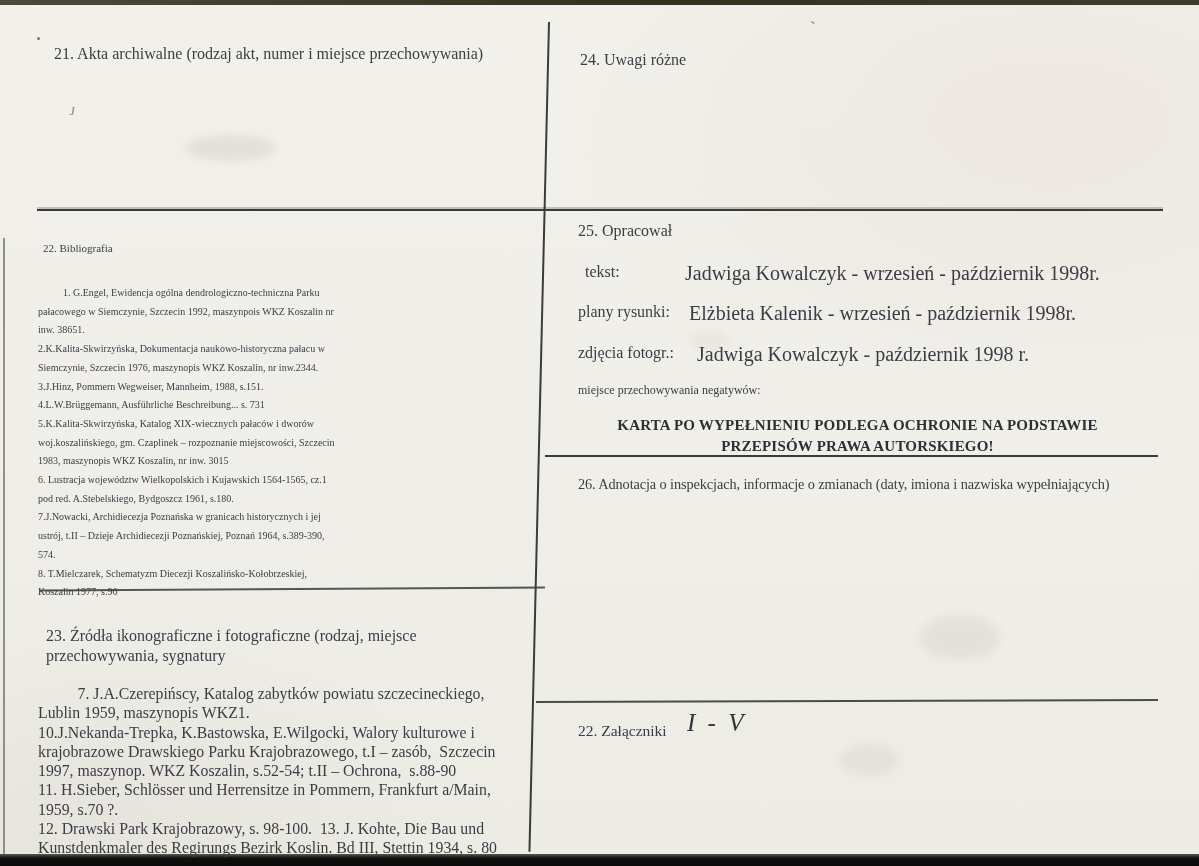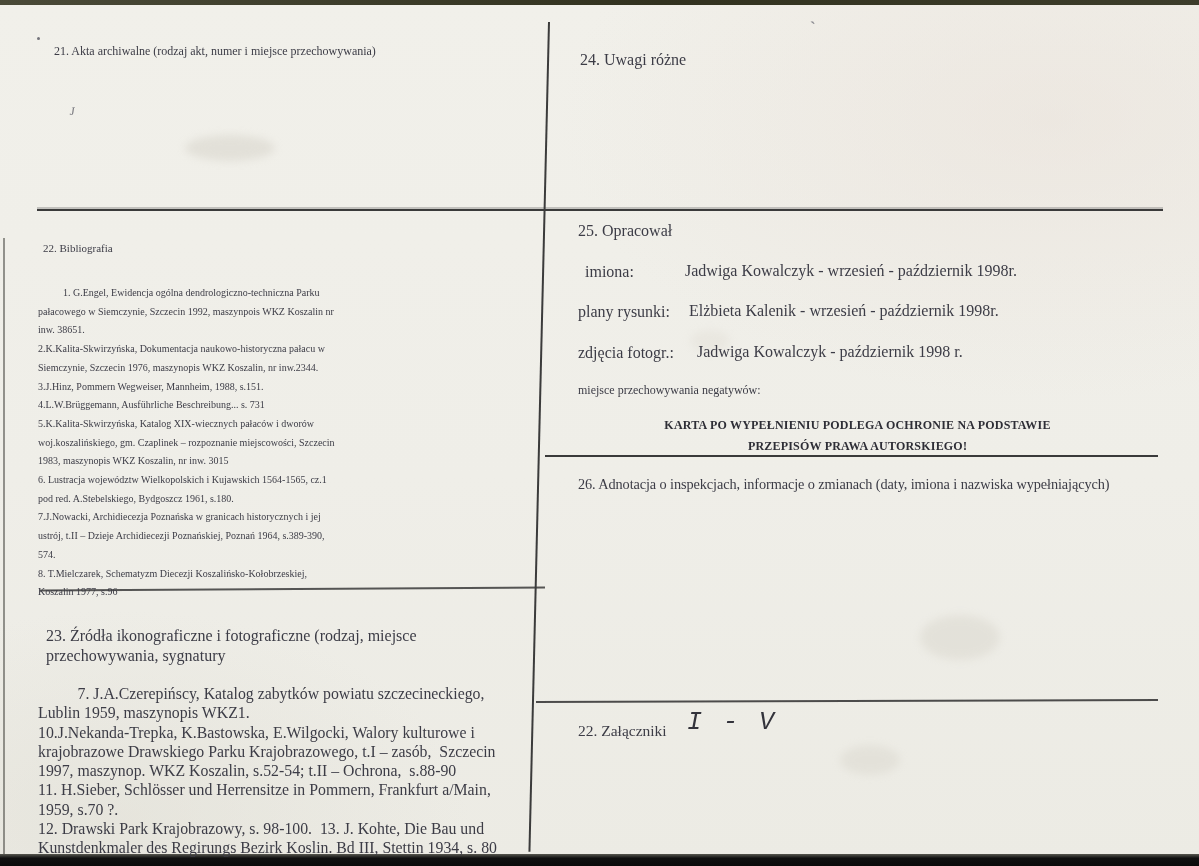--- a/index.html
+++ b/index.html
@@ -28,43 +28,43 @@
   
   .hline{background:#3a3a3a;}
   #rule-main{left:37px;top:209px;width:1126px;height:2px;
     box-shadow:0 -2px 0 rgba(110,110,110,.35);}
   #rule-left-23{left:40px;top:588px;width:505px;height:2px;transform:rotate(-0.35deg);opacity:.85;}
   #rule-right-26{left:545px;top:455px;width:613px;height:2px;}
   #rule-right-27{left:536px;top:700px;width:622px;height:2px;transform:rotate(-0.2deg);opacity:.9;}
   #vdivider{left:548px;top:22px;width:2px;height:830px;background:#3b3b3b;
     transform:rotate(1.35deg);transform-origin:top center;}
   
-  #s21-label{left:54px;top:44px;font-size:12px;}
+  #s21-label{left:54px;top:44px;font-size:16px;}
   #s22-label{left:43px;top:242px;font-size:11px;}
   #s22-entries{left:38px;top:284px;font-size:10px;line-height:18.7px;width:512px;}
   #s23-label{left:46px;top:626px;font-size:16px;line-height:20px;}
   #s23-entries{left:38px;top:684px;font-size:15.8px;line-height:19.3px;width:512px;}
   
   #s24-label{left:580px;top:50px;font-size:16px;}
   #s25-label{left:578px;top:221px;font-size:16px;}
   .credit-label{font-size:16px;}
-  .credit-value{font-size:16px;}
+  .credit-value{font-size:20px;}
   #credit-row-text-label{left:585px;top:262px;}
   #credit-row-text-value{left:685px;top:261px;}
   #credit-row-plans-label{left:578px;top:302px;}
   #credit-row-plans-value{left:689px;top:301px;}
   #credit-row-photos-label{left:578px;top:343px;}
   #credit-row-photos-value{left:697px;top:342px;}
   #negatives-label{left:578px;top:383px;font-size:12px;}
   #copyright-notice{left:555px;top:415px;width:605px;text-align:center;
-    font-weight:bold;font-size:12px;line-height:21px;color:#2e2e36;letter-spacing:.2px;}
+    font-weight:bold;font-size:15px;line-height:21px;color:#2e2e36;letter-spacing:.2px;}
   #s26-label{left:578px;top:476px;font-size:14.3px;letter-spacing:-0.1px;}
   #s27-label{left:578px;top:722px;font-size:15.5px;}
   #s27-value{left:687px;top:708px;font-size:25px;font-style:italic;
-    font-family:Liberation Mono, monospace;letter-spacing:3px;color:#33333b;}
+    font-family:Liberation Serif, serif;letter-spacing:3px;color:#33333b;}
   
   #artifact-dot{left:37px;top:37px;width:3px;height:3px;border-radius:50%;background:#55555f;opacity:.8;}
   #artifact-hook{left:70px;top:104px;font-size:12px;color:#7a7a80;transform:rotate(8deg);}
   #artifact-tick{left:810px;top:18px;font-size:17px;color:#8a8a90;font-weight:bold;}
   .smudge{border-radius:50%;filter:blur(4px);}
   #smudge-1{left:185px;top:135px;width:90px;height:26px;background:#c9c5ba;opacity:.35;}
   #smudge-2{left:920px;top:615px;width:80px;height:45px;background:#ccc8bd;opacity:.3;}
   #smudge-3{left:840px;top:745px;width:60px;height:30px;background:#ccc8bd;opacity:.28;}
   #smudge-4{left:690px;top:330px;width:40px;height:22px;background:#d8d2c8;opacity:.25;}
 </style>
@@ -118,21 +118,21 @@
 1997, maszynop. WKZ Koszalin, s.52-54; t.II – Ochrona,  s.88-90
 11. H.Sieber, Schlösser und Herrensitze in Pommern, Frankfurt a/Main,
 1959, s.70 ?.
 12. Drawski Park Krajobrazowy, s. 98-100.  13. J. Kohte, Die Bau und
 Kunstdenkmaler des Regirungs Bezirk Koslin. Bd III, Stettin 1934, s. 80</div>
 
 <div class="abs txt" id="s24-label">24. Uwagi różne</div>
 
 <div class="abs txt" id="s25-label">25. Opracował</div>
 
-<div class="abs txt credit-label" id="credit-row-text-label">imiona:</div>
+<div class="abs txt credit-label" id="credit-row-text-label">tekst:</div>
 <div class="abs txt credit-value" id="credit-row-text-value">Jadwiga Kowalczyk - wrzesień - październik 1998r.</div>
 
 <div class="abs txt credit-label" id="credit-row-plans-label">plany rysunki:</div>
 <div class="abs txt credit-value" id="credit-row-plans-value">Elżbieta Kalenik - wrzesień - październik 1998r.</div>
 
 <div class="abs txt credit-label" id="credit-row-photos-label">zdjęcia fotogr.:</div>
 <div class="abs txt credit-value" id="credit-row-photos-value">Jadwiga Kowalczyk - październik 1998 r.</div>
 
 <div class="abs txt" id="negatives-label">miejsce przechowywania negatywów:</div>
 

